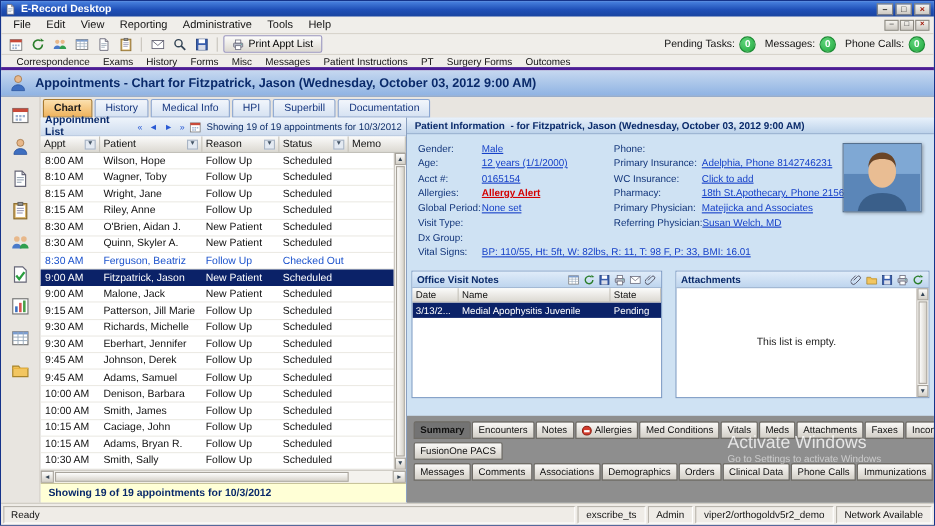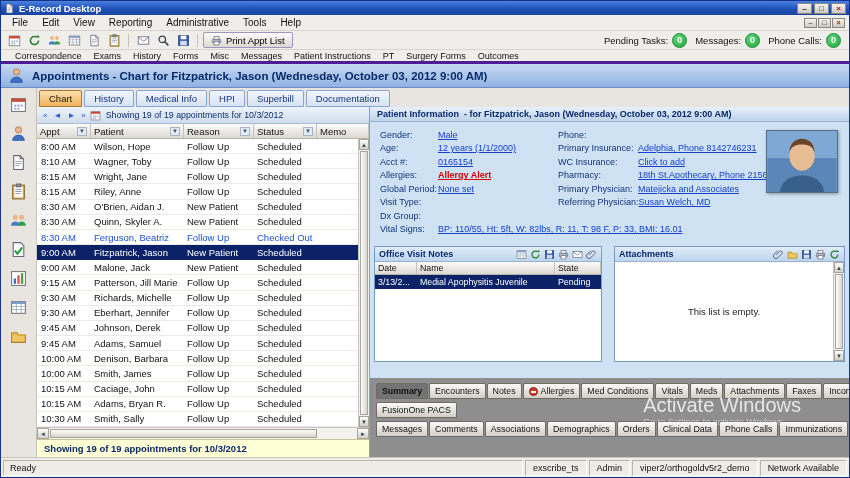--- a/index.html
+++ b/index.html
@@ -41,21 +41,21 @@
   .chtitle{font-size:11.5px;font-weight:bold;color:#0a2a6a}
 
   
   .main{flex:1;display:flex;min-height:0}
   .sidebar{width:36px;background:#e8e5e0;border-right:1px solid #c8c4bc;display:flex;flex-direction:column;align-items:center;padding-top:7px;gap:10px}
   .sbtn{width:24px;height:19px;display:flex;align-items:center;justify-content:center}
   .maincol{flex:1;display:flex;flex-direction:column;min-width:0}
 
   .tabstrip{height:19px;display:flex;gap:2px;padding:2px 0 0 2px;background:#e8e5e0}
   .ctab{padding:1px 9px;font-size:9.5px;color:#15357e;background:linear-gradient(#f2f6fc,#d6e2f2);border:1px solid #8aa6d2;border-radius:2px 2px 0 0;display:flex;align-items:center;cursor:default}
-  .ctab.active{background:linear-gradient(#fbe0ae,#f0b35c);border-color:#a87a30;color:#1a1a1a;font-weight:normal}
+  .ctab.active{background:linear-gradient(#fbe0ae,#f0b35c);border-color:#a87a30;color:#1a1a1a;font-weight:bold}
 
   .content{flex:1;display:flex;min-height:0}
 
   
   .leftpanel{width:333px;display:flex;flex-direction:column;background:#fff;min-height:0;border-right:1px solid #8aa0c0}
   .apptheader{height:17px;background:linear-gradient(#eef4fb,#cedcee);border-bottom:1px solid #a8bcd8;display:flex;align-items:center;gap:2px;padding:0 4px;color:#0a2a6a}
   .aptitle{font-weight:bold;font-size:9.5px;margin-right:2px}
   .navic{color:#2a5ad4;font-size:8px;padding:0 2px;cursor:default}
   .showing{margin-left:3px;font-size:8.8px;color:#10306a;white-space:nowrap;overflow:hidden}
   .thead{height:15px;display:flex;background:linear-gradient(#fbfbfa,#dcd9d2);border-bottom:1px solid #b5b2aa;font-size:9.5px}
@@ -117,21 +117,21 @@
 
   
   .btabs{flex:1;background:#8e8e8e;position:relative;padding:5px 0 0 6px;overflow:hidden}
   .trow{display:flex;gap:1px;margin-bottom:3px}
   .btab{padding:2px 5px;font-size:8.8px;background:linear-gradient(#fbfaf8,#d2cec6);border:1px solid #6f6c66;border-radius:2px 2px 0 0;white-space:nowrap;display:flex;align-items:center;gap:3px;color:#111;cursor:default}
   .btab.active{background:#737373;font-weight:bold}
   .tabicon{display:none}
   .tabicon.show{display:inline-block;width:9px;height:9px;border-radius:50%;background:#d43a2a;border:1px solid #8a1f14;position:relative}
   .tabicon.show::after{content:"";position:absolute;left:1px;top:3px;width:5px;height:2px;background:#fff}
   .watermark{position:absolute;right:48px;top:16px;pointer-events:none;color:rgba(255,255,255,.78)}
-  .wm1{font-size:20px}
+  .wm1{font-size:16px}
   .wm2{font-size:9px;color:rgba(242,242,242,.62)}
 
   
   .statusbar{height:20px;background:#efece7;border-top:1px solid #cac6be;display:flex;align-items:center;gap:2px;padding:1px 2px;font-size:9px}
   .sready{flex:1;border:1px solid;border-color:#b8b4ac #fff #fff #b8b4ac;padding:1px 6px;height:16px;display:flex;align-items:center}
   .ssegs{display:flex;gap:2px}
   .sseg{border:1px solid;border-color:#b8b4ac #fff #fff #b8b4ac;padding:1px 7px;height:16px;display:flex;align-items:center;white-space:nowrap}
 </style>
 </head>
 <body>
@@ -399,20 +399,21 @@
           <div class="ctab">Medical Info</div>
           <div class="ctab">HPI</div>
           <div class="ctab">Superbill</div>
           <div class="ctab">Documentation</div>
         </div>
 
       <div class="content">
 
         <div class="leftpanel">
           <div class="apptheader">
+            <span class="aptitle">Appointment List</span>
             <span class="navic">«</span>
             <span class="navic">◄</span>
             <span class="navic">►</span>
             <span class="navic">»</span>
             <svg class="ic12">
                 <use href="#i-calendar"></use>
               </svg>
             <span class="showing">Showing 19 of 19 appointments for 10/3/2012</span>
           </div>
           <div class="thead">

